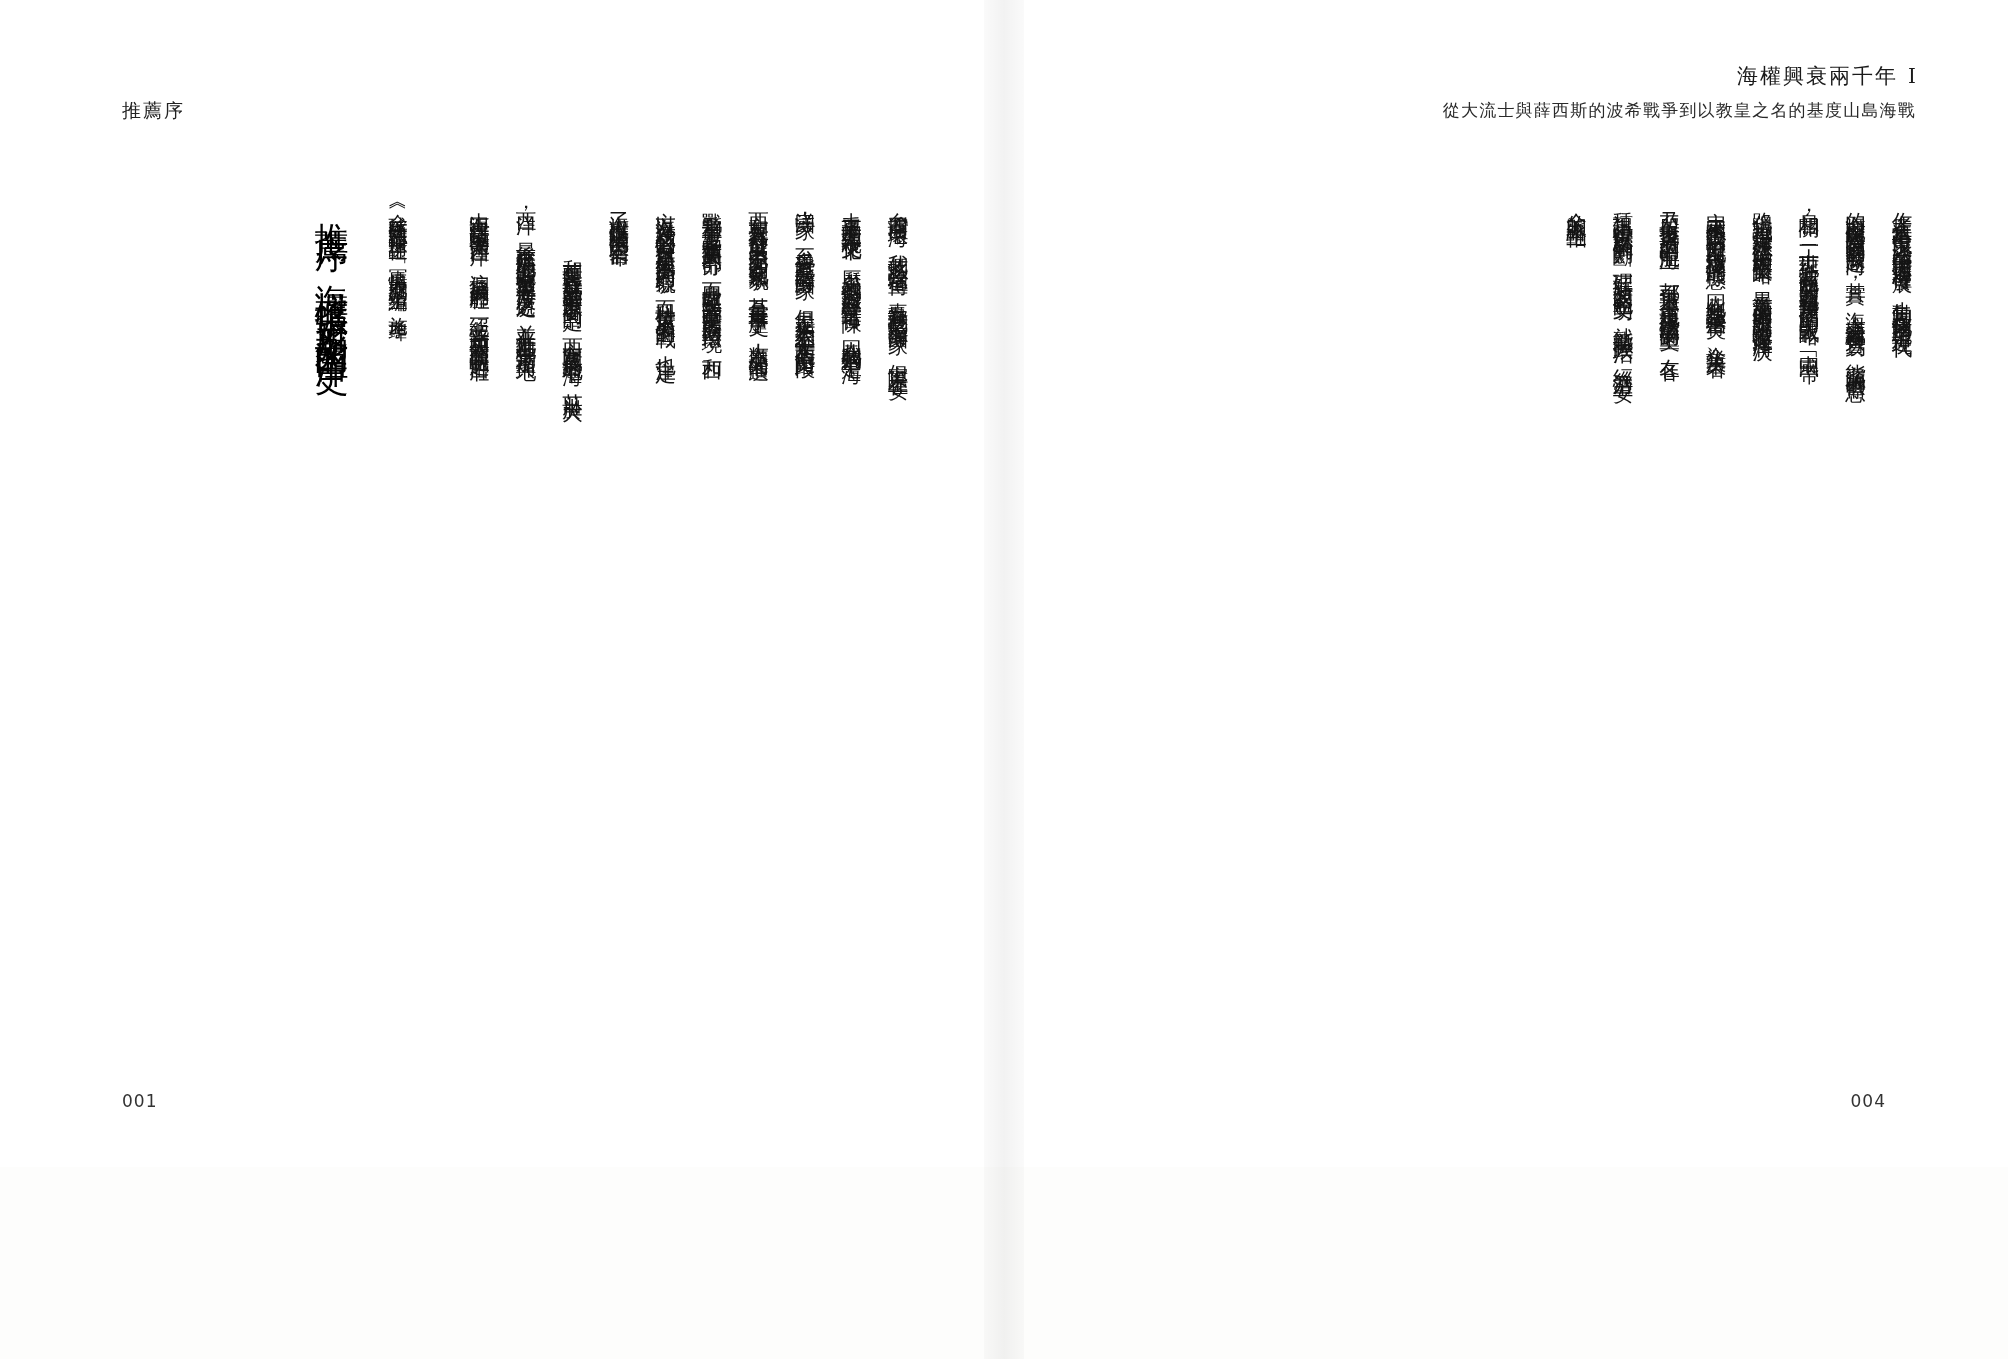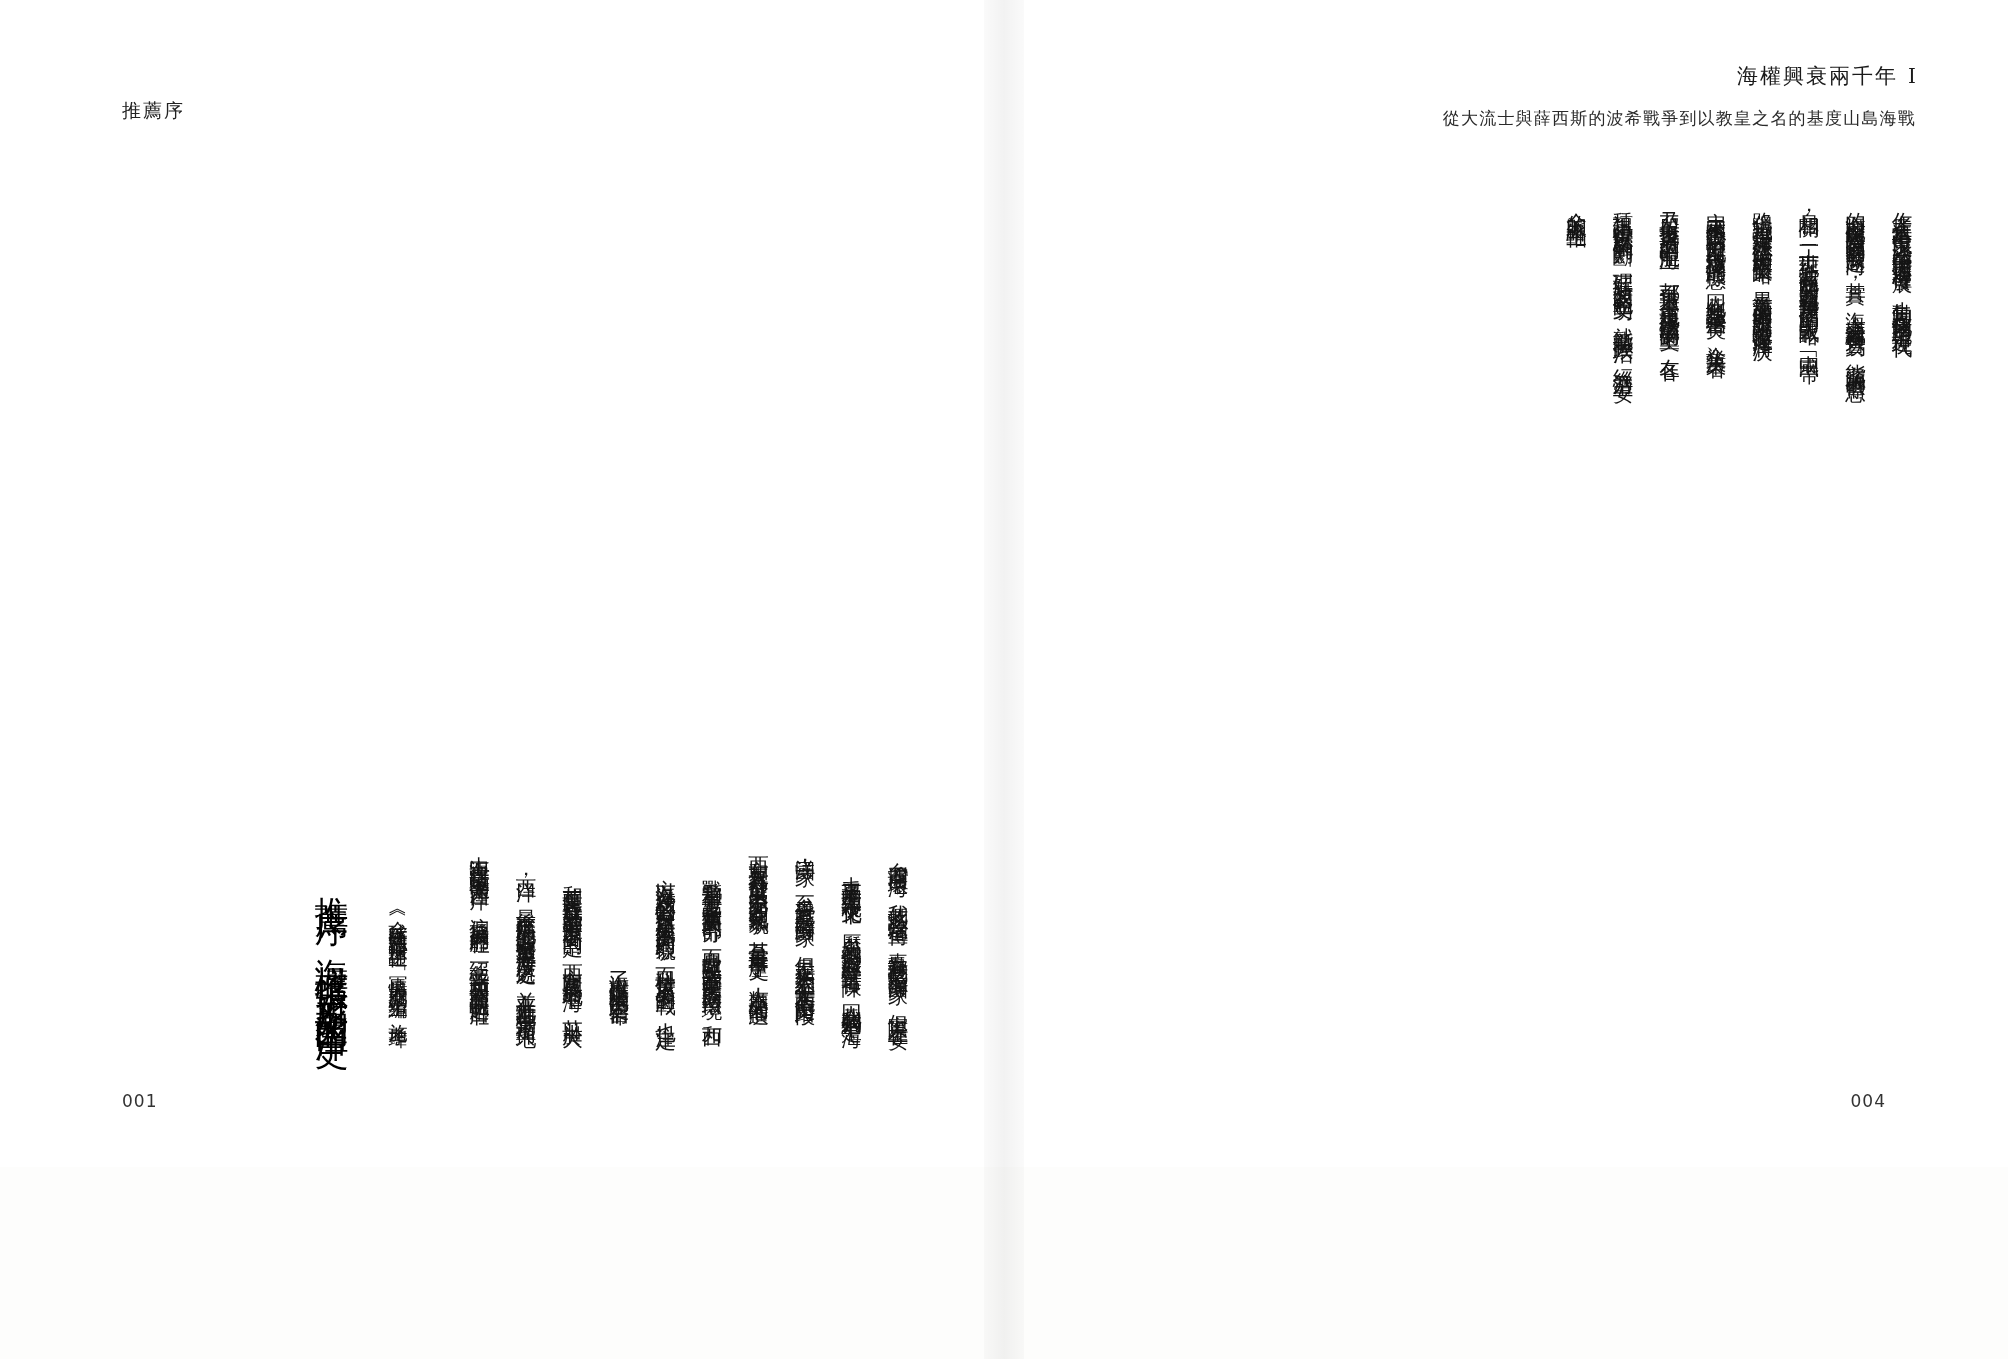--- a/index.html
+++ b/index.html
@@ -25,21 +25,21 @@
 
   
   .page {
     position: absolute;
     top: 0;
     width: 1004px;
     height: 1167px;
     background: #ffffff;
     box-sizing: border-box;
   }
-  .page-left  { left: 0; text-align: right; }
+  .page-left  { left: 0; }
   .page-right { left: 1004px; }
 
   
   .runhead-left {
     position: absolute;
     left: 122px;
     top: 98px;
     font-size: 19px;
     letter-spacing: 2px;
     color: #222;
@@ -57,21 +57,21 @@
     letter-spacing: 2px;
     color: #1a1a1a;
   }
   .runhead-right .rh-vol {
     display: inline-block;
     margin-left: 10px;
     font-family: "DejaVu Serif", "Liberation Serif", serif;
     font-size: 20px;
   }
   .runhead-right .rh-sub {
-    margin-top: 17px;
+    margin-top: 9px;
     font-size: 17px;
     letter-spacing: 1.2px;
     color: #2a2a2a;
   }
 
   
   .folio {
     position: absolute;
     bottom: 56px;
     font-family: "DejaVu Sans", "Liberation Sans", sans-serif;

